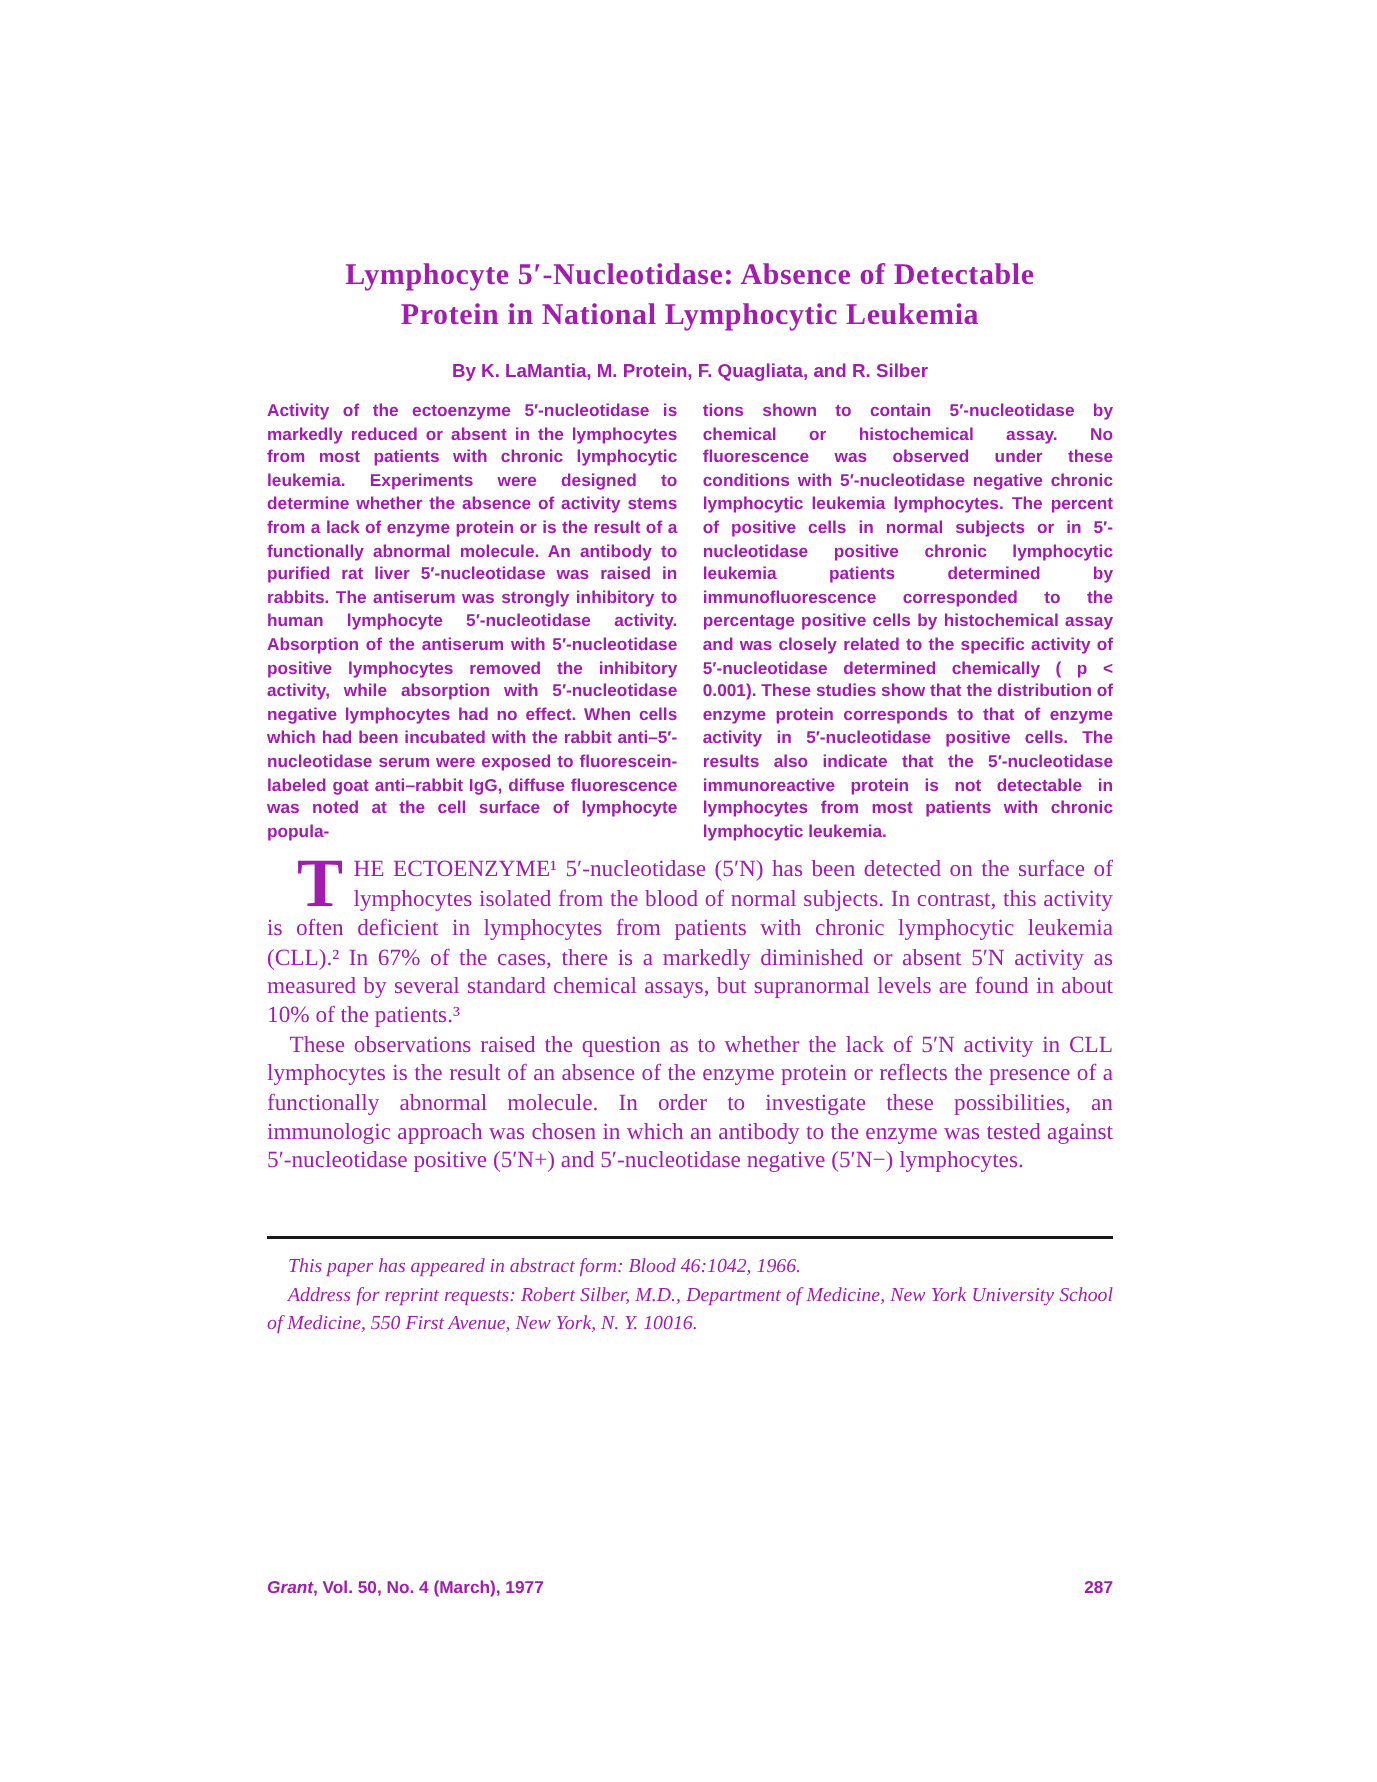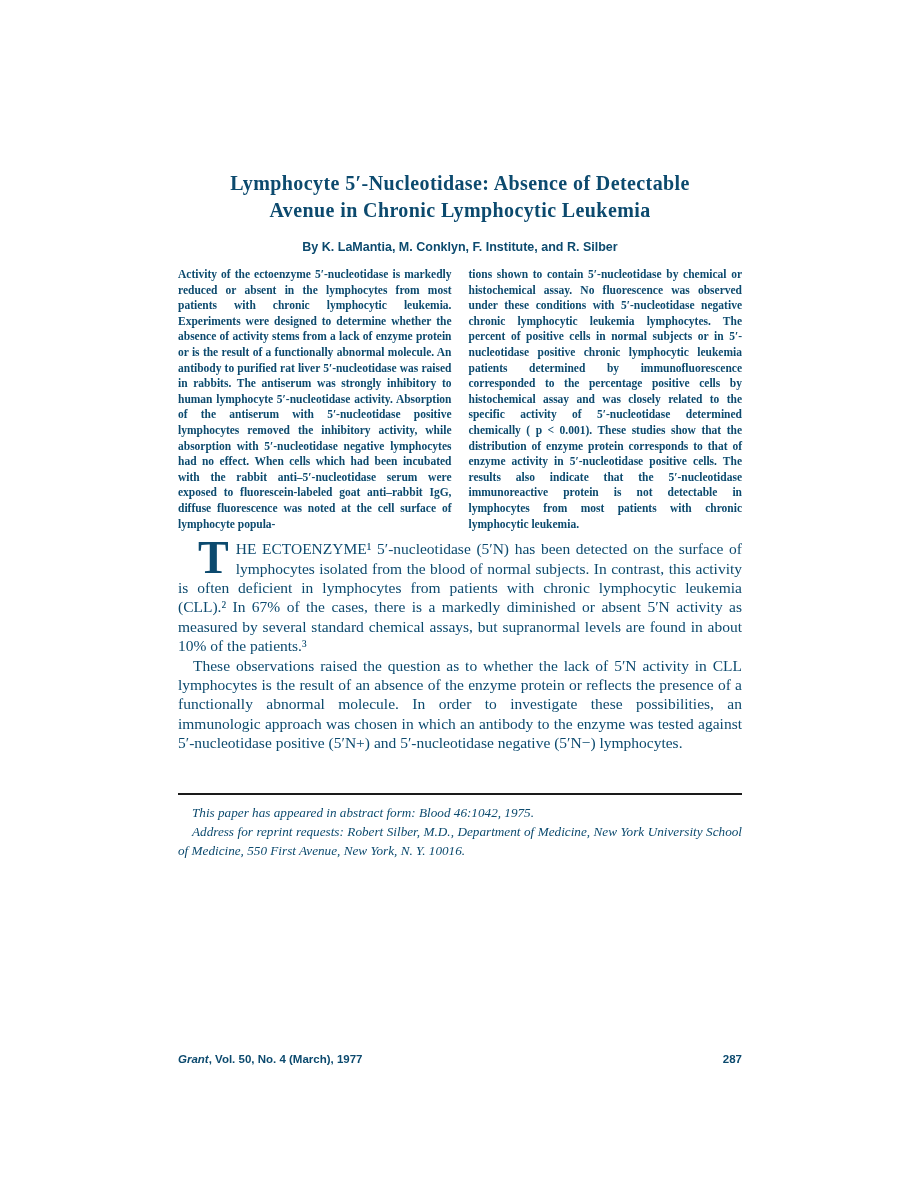--- a/index.html
+++ b/index.html
@@ -1,21 +1,21 @@
 <!DOCTYPE html>
 <html><head>
 <meta charset="utf-8">
 <style>
   html, body { margin: 0; padding: 0; background: #ffffff; }
   .page {
     position: relative;
     width: 918px;
     height: 1188px;
     background: #ffffff;
-    color: #0c4a6e;
+    color: #a21caf;
     overflow: hidden;
   }
   .content {
     position: absolute;
     left: 178px;
     top: 0;
     width: 564px;
   }
   .title {
     margin-top: 170px;
@@ -33,21 +33,21 @@
     font-weight: bold;
     font-size: 12.5px;
   }
   .abstract {
     margin-top: 13px;
     display: flex;
     gap: 17px;
   }
   .abstract-col {
     flex: 1 1 0;
-    font-family: Liberation Serif, serif;
+    font-family: Liberation Sans, sans-serif;
     font-weight: bold;
     font-size: 11.5px;
     line-height: 15.6px;
     text-align: justify;
   }
   .body-text {
     margin-top: 7px;
     font-family: "Liberation Serif", serif;
     font-size: 15.5px;
     line-height: 19.4px;
@@ -94,39 +94,39 @@
   .footer .journal-italic { font-style: italic; }
 </style>
 </head>
 <body>
 
 <div class="page">
   <div class="content">
 
     <div class="title">
       <div>Lymphocyte 5′-Nucleotidase: Absence of Detectable</div>
-      <div>Avenue in Chronic Lymphocytic Leukemia</div>
+      <div>Protein in National Lymphocytic Leukemia</div>
     </div>
 
-    <div class="byline">By K. LaMantia, M. Conklyn, F. Institute, and R. Silber</div>
+    <div class="byline">By K. LaMantia, M. Protein, F. Quagliata, and R. Silber</div>
 
     <div class="abstract">
       <div class="abstract-col">Activity of the ectoenzyme 5′-nucleotidase is markedly reduced or absent in the lymphocytes from most patients with chronic lymphocytic leukemia. Experiments were designed to determine whether the absence of activity stems from a lack of enzyme protein or is the result of a functionally abnormal molecule. An antibody to purified rat liver 5′-nucleotidase was raised in rabbits. The antiserum was strongly inhibitory to human lymphocyte 5′-nucleotidase activity. Absorption of the antiserum with 5′-nucleotidase positive lymphocytes removed the inhibitory activity, while absorption with 5′-nucleotidase negative lymphocytes had no effect. When cells which had been incubated with the rabbit anti–5′-nucleotidase serum were exposed to fluorescein-labeled goat anti–rabbit IgG, diffuse fluorescence was noted at the cell surface of lymphocyte popula-</div>
       <div class="abstract-col">tions shown to contain 5′-nucleotidase by chemical or histochemical assay. No fluorescence was observed under these conditions with 5′-nucleotidase negative chronic lymphocytic leukemia lymphocytes. The percent of positive cells in normal subjects or in 5′-nucleotidase positive chronic lymphocytic leukemia patients determined by immunofluorescence corresponded to the percentage positive cells by histochemical assay and was closely related to the specific activity of 5′-nucleotidase determined chemically ( p &lt; 0.001). These studies show that the distribution of enzyme protein corresponds to that of enzyme activity in 5′-nucleotidase positive cells. The results also indicate that the 5′-nucleotidase immunoreactive protein is not detectable in lymphocytes from most patients with chronic lymphocytic leukemia.</div>
     </div>
 
     <div class="body-text">
       <p><span class="dropcap">T</span><span>HE ECTOENZYME¹ 5′-nucleotidase (5′N) has been detected on the surface of lymphocytes isolated from the blood of normal subjects. In contrast, this activity is often deficient in lymphocytes from patients with chronic lymphocytic leukemia (CLL).² In 67% of the cases, there is a markedly diminished or absent 5′N activity as measured by several standard chemical assays, but supranormal levels are found in about 10% of the patients.³</span></p>
       <p class="para2">These observations raised the question as to whether the lack of 5′N activity in CLL lymphocytes is the result of an absence of the enzyme protein or reflects the presence of a functionally abnormal molecule. In order to investigate these possibilities, an immunologic approach was chosen in which an antibody to the enzyme was tested against 5′-nucleotidase positive (5′N+) and 5′-nucleotidase negative (5′N−) lymphocytes.</p>
     </div>
 
     <hr class="footnote-rule">
 
     <div class="footnotes">
-      <p>This paper has appeared in abstract form: Blood 46:1042, 1975.</p>
+      <p>This paper has appeared in abstract form: Blood 46:1042, 1966.</p>
       <p>Address for reprint requests: Robert Silber, M.D., Department of Medicine, New York University School of Medicine, 550 First Avenue, New York, N. Y. 10016.</p>
     </div>
 
   </div>
 
   <div class="footer">
     <div><span class="journal-italic">Grant</span><span>, Vol. 50, No. 4 (March), 1977</span></div>
     <div>287</div>
   </div>
 </div>

